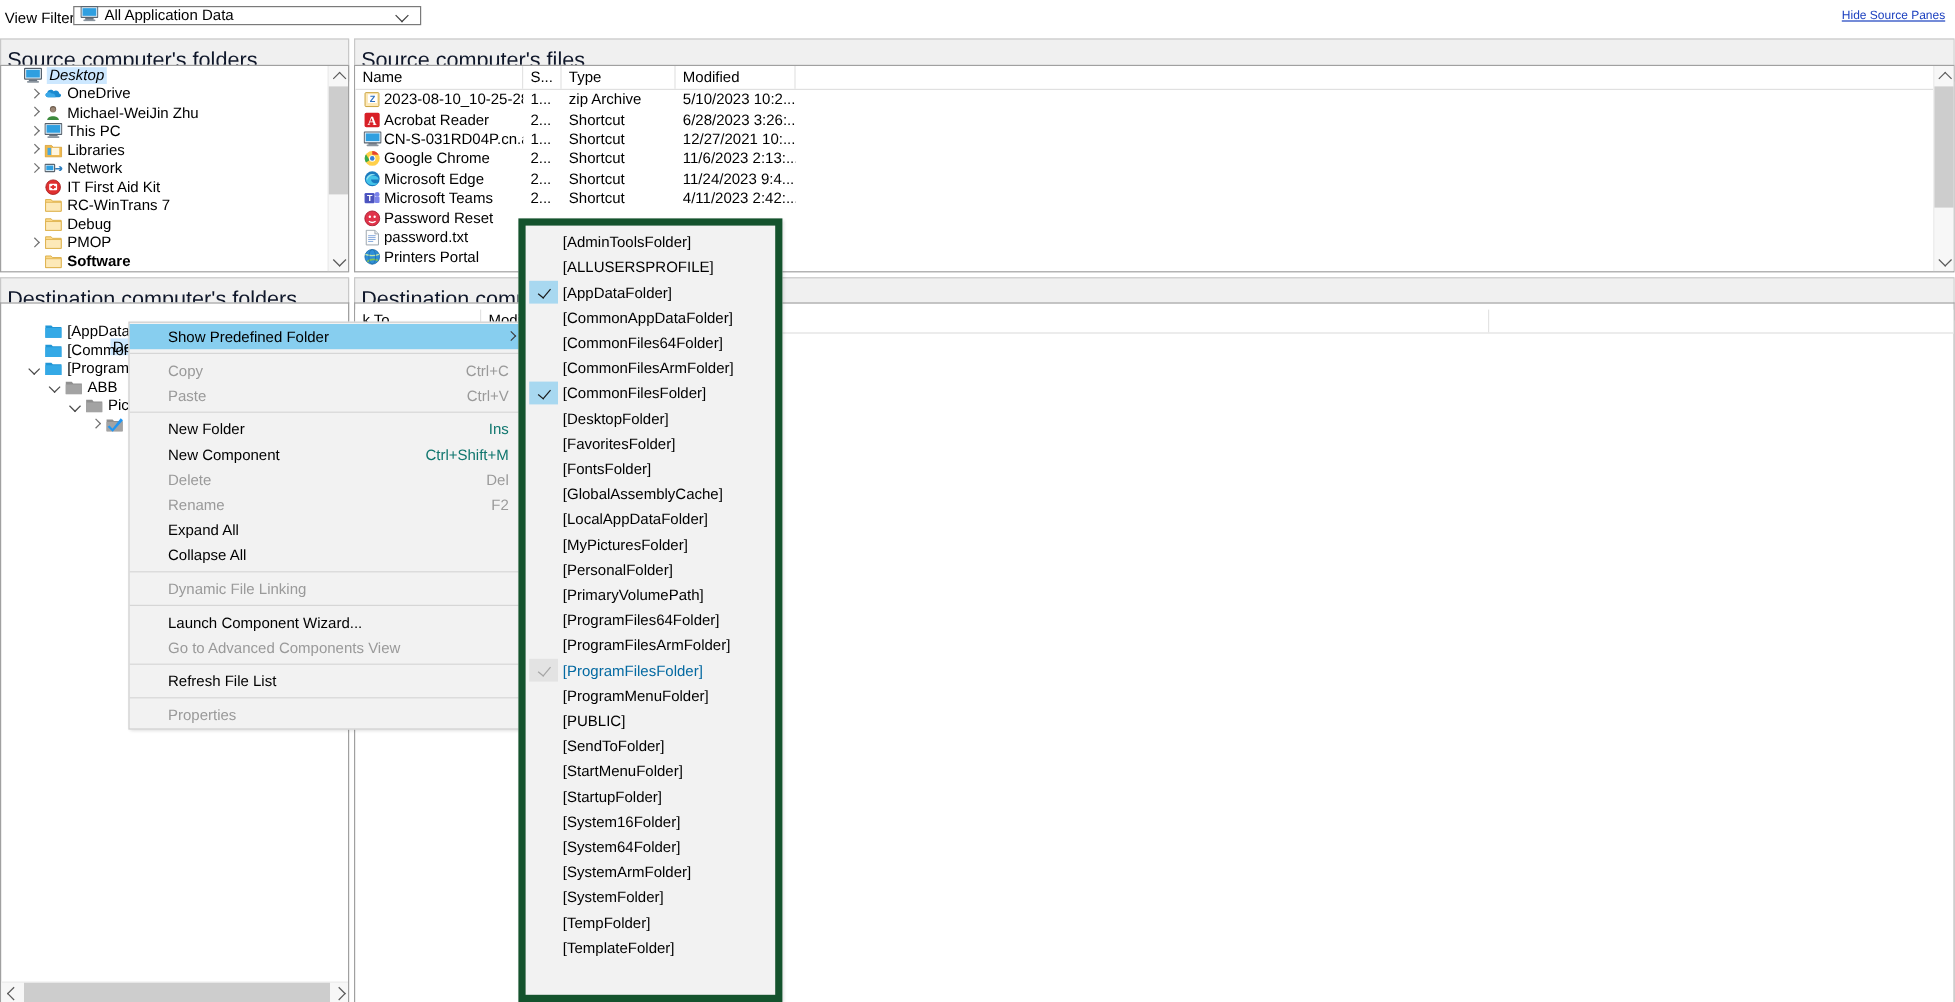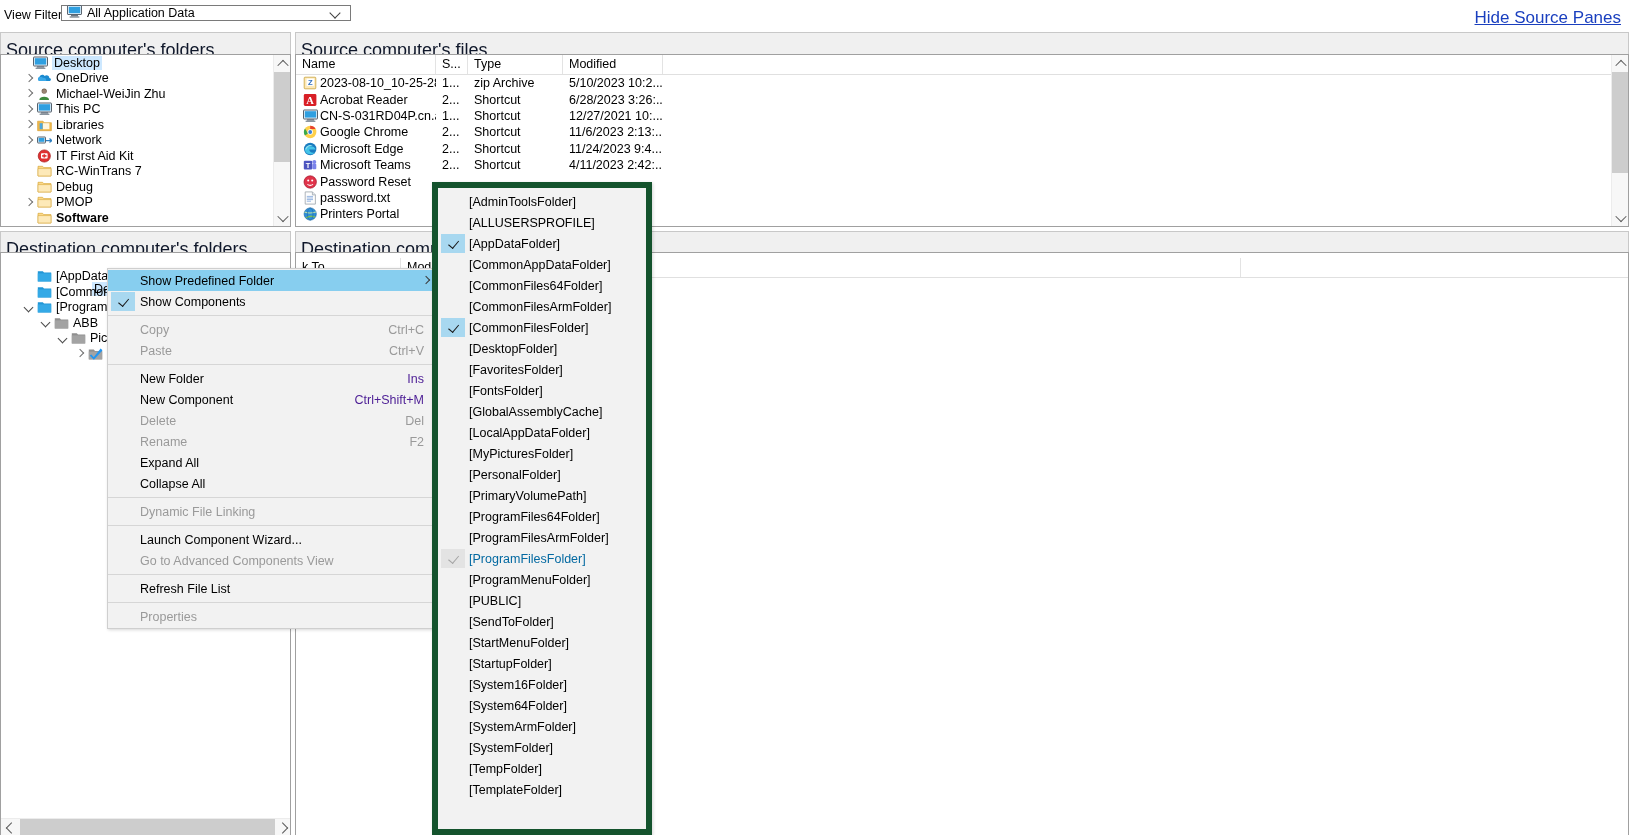--- a/index.html
+++ b/index.html
@@ -66,21 +66,21 @@
     position: absolute;
     left: 1px; top: 2px;
     width: 7px; height: 7px;
     border-right: 1.4px solid #404040;
     border-bottom: 1.4px solid #404040;
     transform: rotate(45deg);
   }
   .hide-panes {
     position: absolute;
     right: 8px; top: 8px;
-    font-size: 17px;
+    font-size: 10px;
     color: #1a3fbf;
     text-decoration: underline;
     cursor: pointer;
     white-space: nowrap;
   }
 
   
   .pane-header {
     position: absolute;
     height: 36px;
@@ -279,21 +279,21 @@
     flex: 0 0 auto;
     position: relative;
   }
   .mi .mtext {
     flex: 1 1 auto;
     padding-left: 2px;
   }
   .mi .accel {
     flex: 0 0 auto;
     padding-right: 12px;
-    color: #4c1d95;
+    color: #0f766e;
   }
   .mi .submark {
     flex: 0 0 auto;
     width: 16px; height: 21px;
     position: relative;
   }
   .mi .submark::before {
     content: "";
     position: absolute;
     left: 3px; top: 7px;
@@ -385,21 +385,21 @@
       </span>
       <span class="combo-text">All Application Data</span>
       <span class="combo-arrow"></span>
     </div>
     <div class="hide-panes">Hide Source Panes</div>
   </div>
 
   <div class="pane-header" style="left:0; top:32px; width:291px;">Source computer's folders</div>
   <div class="panel" style="left:0; top:54px; width:291px; height:173px;">
     <div class="tree" id="source-tree">
-        <div class="tree-row" style="padding-left: 16px;">
+        <div class="tree-row" style="padding-left: 3px; font-style: italic;">
           <span class="twisty "></span>
           <span class="ico"><svg width="15" height="14" viewBox="0 0 15 14">
               <rect x="0.5" y="1" width="14" height="9" rx="0.5" fill="#eaf4fc" stroke="#56616c"></rect>
               <rect x="1.8" y="2.2" width="11.4" height="6.4" fill="#2f9fe0"></rect>
               <rect x="4" y="10.2" width="7" height="1.5" fill="#6b7682"></rect>
               <rect x="2.5" y="11.5" width="10" height="1.4" rx="0.6" fill="#8b959f"></rect>
             </svg></span>
           <span class="lbl sel">Desktop</span>
         </div>
         <div class="tree-row" style="padding-left: 20px;">
@@ -737,29 +737,20 @@
       </div>
   </div>
 
   <div class="ctxmenu" style="left:107px; top:268px; width:330px;" id="ctx-menu">
       <div class="mi hl">
         <span class="gutter"></span>
         <span class="mtext">Show Predefined Folder</span>
         <span class="accel"></span>
         <span class="submark"></span>
       </div>
-      <div class="mi">
-        <span class="gutter">
-          <span class="chk">
-            <i></i>
-          </span>
-        </span>
-        <span class="mtext">Show Components</span>
-        <span class="accel"></span>
-      </div>
       <div class="msep"></div>
       <div class="mi disabled">
         <span class="gutter"></span>
         <span class="mtext">Copy</span>
         <span class="accel">Ctrl+C</span>
       </div>
       <div class="mi disabled">
         <span class="gutter"></span>
         <span class="mtext">Paste</span>
         <span class="accel">Ctrl+V</span>

